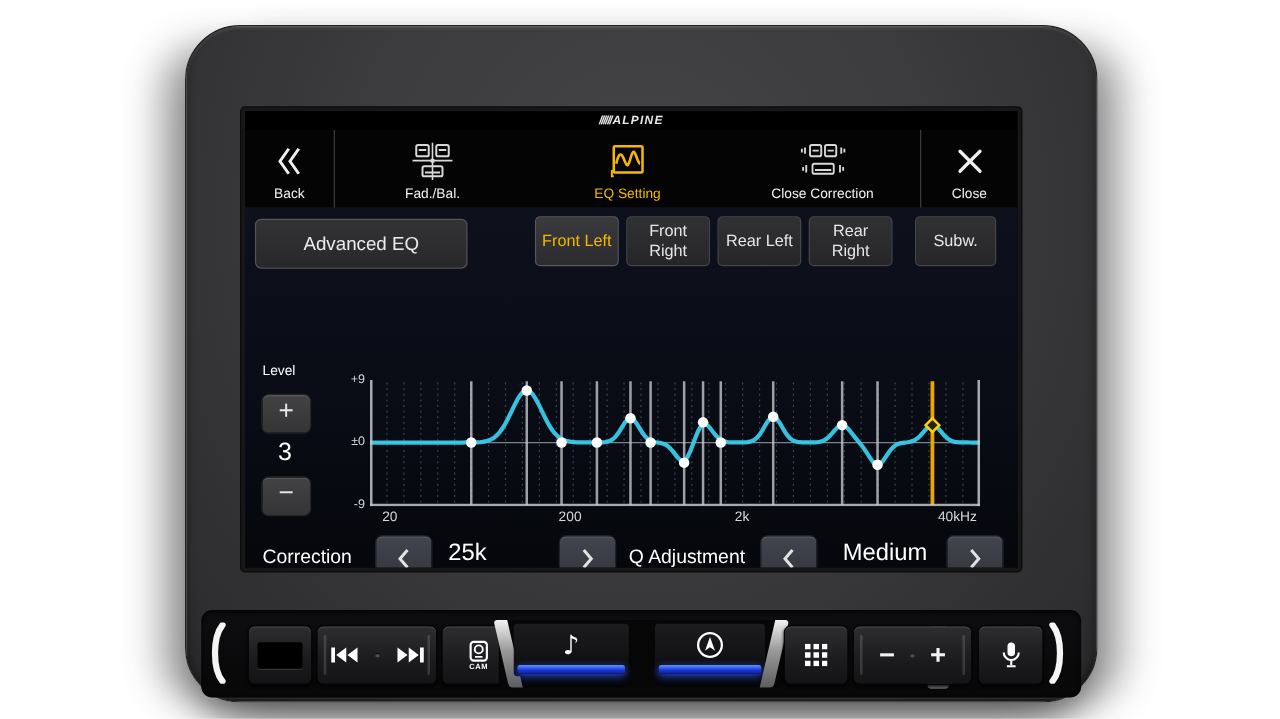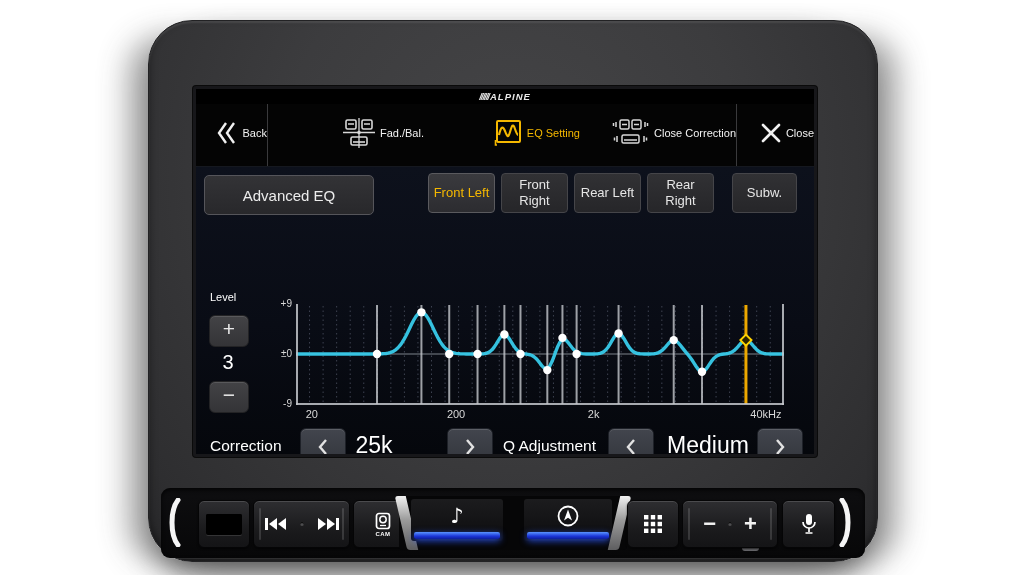--- a/index.html
+++ b/index.html
@@ -23,21 +23,21 @@
   .screen-inner{position:absolute;inset:0;overflow:hidden;}
 
   .logo-bar{position:absolute;left:0;top:0;width:100%;height:15px;background:#000;
     display:flex;align-items:center;justify-content:center;}
   .alpine-logo{color:#e8e8e8;font-size:9.5px;font-weight:bold;font-style:italic;letter-spacing:1px;}
   .alpine-logo .slashes{letter-spacing:-1px;margin-right:1px;}
 
   
   .tab-bar{position:absolute;left:0;top:15px;width:100%;height:62px;background:#040404;
     display:flex;border-bottom:1px solid #15181f;}
-  .tab{display:flex;flex-direction:row;align-items:center;justify-content:flex-end;
+  .tab{display:flex;flex-direction:column;align-items:center;justify-content:flex-end;
     padding-bottom:5px;gap:4px;cursor:pointer;}
   .tab .lbl{font-size:11px;color:#f2f2f2;white-space:nowrap;}
   .tab.active .lbl{color:#f5b800;}
   .tab-back{width:71px;border-right:1px solid #3a3a3c;}
   .tab-close{width:77px;border-left:1px solid #3a3a3c;}
   .tab-mid{flex:1;display:flex;}
   .tab-mid .tab{flex:1;justify-content:flex-end;}
   .icon-box{height:32px;display:flex;align-items:center;justify-content:center;}
 
   
@@ -70,21 +70,21 @@
   .ylab{position:absolute;width:26px;text-align:right;color:#d8d8d8;font-size:10px;left:70px;}
   .xlabels{position:absolute;left:100px;top:241px;width:488px;height:14px;}
   .xlabels span{position:absolute;color:#d8d8d8;font-size:11px;white-space:nowrap;}
 
   
   .freq-row{position:absolute;left:0;top:258px;width:100%;height:42px;}
   .freq-row .text-lbl{position:absolute;color:#fff;font-size:15.5px;top:12px;}
   .arrow-btn{position:absolute;top:3px;width:44px;height:36px;border-radius:6px;cursor:pointer;
     background:linear-gradient(180deg,#42454d,#32353c);border:1px solid #1e2128;
     box-shadow:inset 0 1px 0 rgba(255,255,255,.14);display:flex;align-items:center;justify-content:center;}
-  .big-val{position:absolute;top:7px;color:#fff;font-size:23px;}
+  .big-val{position:absolute;top:7px;color:#fff;font-size:19px;}
   .unit{position:absolute;top:13px;color:#cfcfcf;font-size:14px;margin-top:24px;}
 
   
   .hw-strip{position:absolute;left:12px;top:467px;width:704px;height:70px;border-radius:9px;
     background:linear-gradient(180deg,#0e0e10,#070708);box-shadow:inset 0 2px 4px rgba(0,0,0,.8), 0 1px 1px rgba(255,255,255,.07);}
   .hw-btn{position:absolute;top:12px;height:46px;border-radius:6px;cursor:pointer;
     background:linear-gradient(180deg,#2e2e31 0%,#1b1b1d 60%,#141416 100%);
     border:1px solid #050506;box-shadow:inset 0 1px 0 rgba(255,255,255,.14), 0 1px 2px rgba(0,0,0,.6);
     display:flex;align-items:center;justify-content:center;}
   .ridge::before,.ridge::after{content:"";position:absolute;top:7px;bottom:7px;width:2px;

